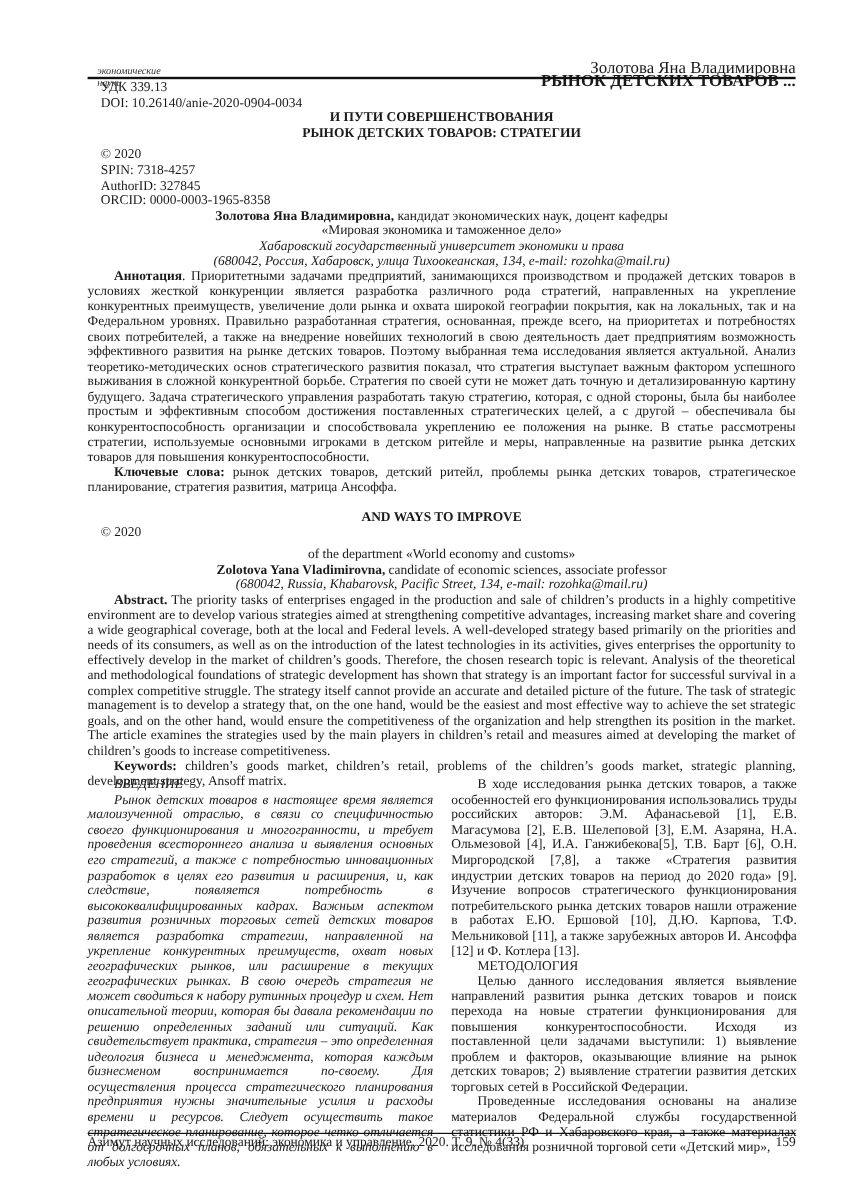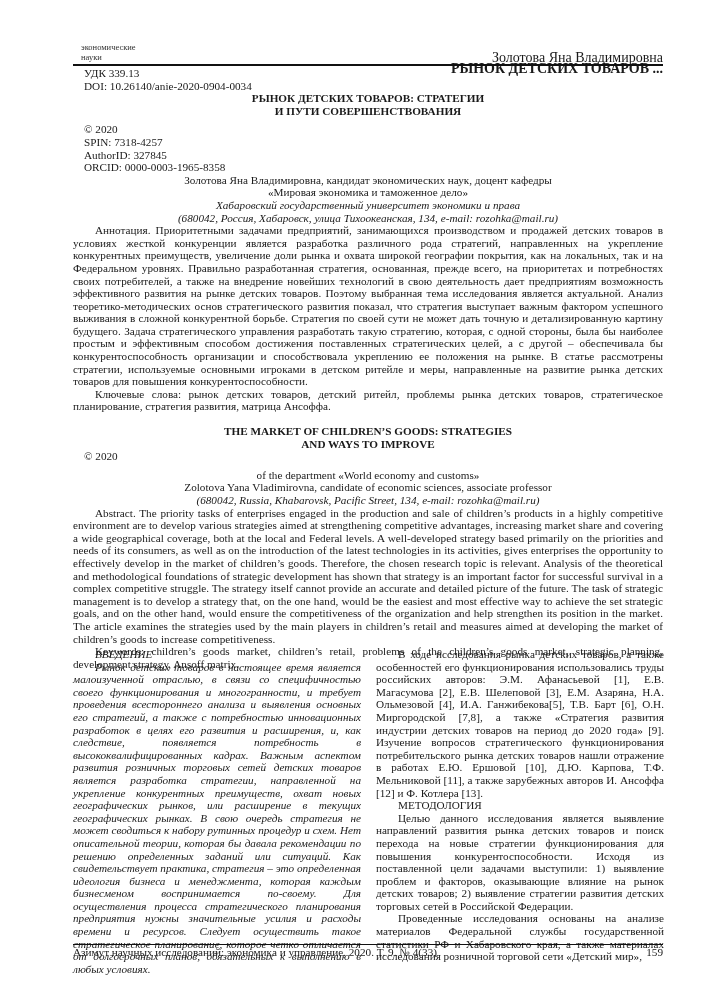--- a/index.html
+++ b/index.html
@@ -1,41 +1,41 @@
 <!DOCTYPE html>
 <html><head>
 <meta charset="utf-8">
 <style>
   html, body { margin: 0; padding: 0; background: #ffffff; }
   body { width: 709px; height: 1003px; position: relative; overflow: hidden;
          font-family: "Liberation Serif", "DejaVu Serif", serif; color: #1a1a1a; }
   .page { position: absolute; left: 73px; top: 0; width: 590px; }
   .runhead { position: absolute; top: 42px; left: 0; width: 590px; height: 22px; }
-  .rh-left { position: absolute; left: 8px; top: 0; font-size: 8.5px; line-height: 10px; color: #333; }
+  .rh-left { position: absolute; left: 8px; top: 12px; font-style: italic; font-size: 8.5px; line-height: 10px; color: #333; }
   .rh-right { position: absolute; right: 0; top: 0; text-align: right; font-size: 14px; line-height: 11px; margin-top: 10px; }
   .rh-right .b { font-weight: bold; }
   .rule-top { position: absolute; top: 64px; left: 0; width: 590px; border-top: 2px solid #111; }
   .content { position: absolute; top: 67px; left: 0; width: 590px; font-size: 11.2px; line-height: 12.6px; }
   .meta { padding-left: 11px; }
   .title { text-align: center; font-weight: bold; line-height: 12.6px; }
   .center { text-align: center; }
   .ital { font-style: italic; }
   .just { text-align: justify; }
   .indent { text-indent: 22px; }
   .gap { height: 12px; }
   .gap-s { height: 6px; }
   .cols { position: absolute; top: 648px; left: 0; width: 590px; font-size: 11.2px; line-height: 12.6px; }
   .col { position: absolute; top: 0; width: 288px; text-align: justify; }
   .col.left { left: 0; font-style: italic; }
   .col.right { left: 303px; }
   .rule-bottom { position: absolute; top: 944px; left: 0; width: 590px; border-top: 1px solid #111; }
   .footer { position: absolute; top: 946px; left: 0; width: 590px; font-size: 11.2px; line-height: 13px; }
   .footer .pg { position: absolute; right: 0; top: 0; }
   p { margin: 0; }
-  b { font-weight: normal; }
+  b { font-weight: bold; }
 </style>
 </head>
 <body>
 
 <div class="page">
 
   <div class="runhead">
     <div class="rh-left">
       <div>экономические</div>
       <div>науки</div>
@@ -46,42 +46,41 @@
     </div>
   </div>
   <div class="rule-top"></div>
 
   <div class="content">
     <div class="meta">
       <div>УДК 339.13</div>
       <div>DOI: 10.26140/anie-2020-0904-0034</div>
     </div>
     <div class="title">
+      <div>И ПУТИ СОВЕРШЕНСТВОВАНИЯ</div>
       <div>РЫНОК ДЕТСКИХ ТОВАРОВ: СТРАТЕГИИ</div>
-      <div>И ПУТИ СОВЕРШЕНСТВОВАНИЯ</div>
     </div>
     <div class="gap-s"></div>
     <div class="meta">
       <div>© 2020</div>
       <div>SPIN: 7318-4257</div>
       <div>AuthorID: 327845</div>
       <div>ORCID: 0000-0003-1965-8358</div>
     </div>
     <div class="center">
       <div><b>Золотова Яна Владимировна,</b><span> кандидат экономических наук, доцент кафедры</span></div>
       <div>«Мировая экономика и таможенное дело»</div>
       <div class="ital">Хабаровский государственный университет экономики и права</div>
       <div class="ital">(680042, Россия, Хабаровск, улица Тихоокеанская, 134, e-mail: rozohka@mail.ru)</div>
     </div>
     <p class="just indent"><b>Аннотация</b><span>. Приоритетными задачами предприятий, занимающихся производством и продажей детских товаров в условиях жесткой конкуренции является разработка различного рода стратегий, направленных на укрепление конкурентных преимуществ, увеличение доли рынка и охвата широкой географии покрытия, как на локальных, так и на Федеральном уровнях. Правильно разработанная стратегия, основанная, прежде всего, на приоритетах и потребностях своих потребителей, а также на внедрение новейших технологий в свою деятельность дает предприятиям возможность эффективного развития на рынке детских товаров. Поэтому выбранная тема исследования является актуальной. Анализ теоретико-методических основ стратегического развития показал, что стратегия выступает важным фактором успешного выживания в сложной конкурентной борьбе. Стратегия по своей сути не может дать точную и детализированную картину будущего. Задача стратегического управления разработать такую стратегию, которая, с одной стороны, была бы наиболее простым и эффективным способом достижения поставленных стратегических целей, а с другой – обеспечивала бы конкурентоспособность организации и способствовала укреплению ее положения на рынке. В статье рассмотрены стратегии, используемые основными игроками в детском ритейле и меры, направленные на развитие рынка детских товаров для повышения конкурентоспособности.</span></p>
     <p class="just indent"><b>Ключевые слова:</b><span> рынок детских товаров, детский ритейл, проблемы рынка детских товаров, стратегическое планирование, стратегия развития, матрица Ансоффа.</span></p>
 
     <div class="gap"></div>
     <div class="title">
-      <div>THE MARKET OF CHILDREN’S GOODS: STRATEGIES</div>
       <div>AND WAYS TO IMPROVE</div>
     </div>
     <div class="meta">© 2020</div>
     <div class="gap-s"></div>
     <div class="center">
       <div>of the department «World economy and customs»</div>
       <div><b>Zolotova Yana Vladimirovna,</b><span> candidate of economic sciences, associate professor</span></div>
       <div class="ital">(680042, Russia, Khabarovsk, Pacific Street, 134, e-mail: rozohka@mail.ru)</div>
     </div>
     <p class="just indent"><b>Abstract.</b><span> The priority tasks of enterprises engaged in the production and sale of children’s products in a highly competitive environment are to develop various strategies aimed at strengthening competitive advantages, increasing market share and covering a wide geographical coverage, both at the local and Federal levels. A well-developed strategy based primarily on the priorities and needs of its consumers, as well as on the introduction of the latest technologies in its activities, gives enterprises the opportunity to effectively develop in the market of children’s goods. Therefore, the chosen research topic is relevant. Analysis of the theoretical and methodological foundations of strategic development has shown that strategy is an important factor for successful survival in a complex competitive struggle. The strategy itself cannot provide an accurate and detailed picture of the future. The task of strategic management is to develop a strategy that, on the one hand, would be the easiest and most effective way to achieve the set strategic goals, and on the other hand, would ensure the competitiveness of the organization and help strengthen its position in the market. The article examines the strategies used by the main players in children’s retail and measures aimed at developing the market of children’s goods to increase competitiveness.</span></p>

